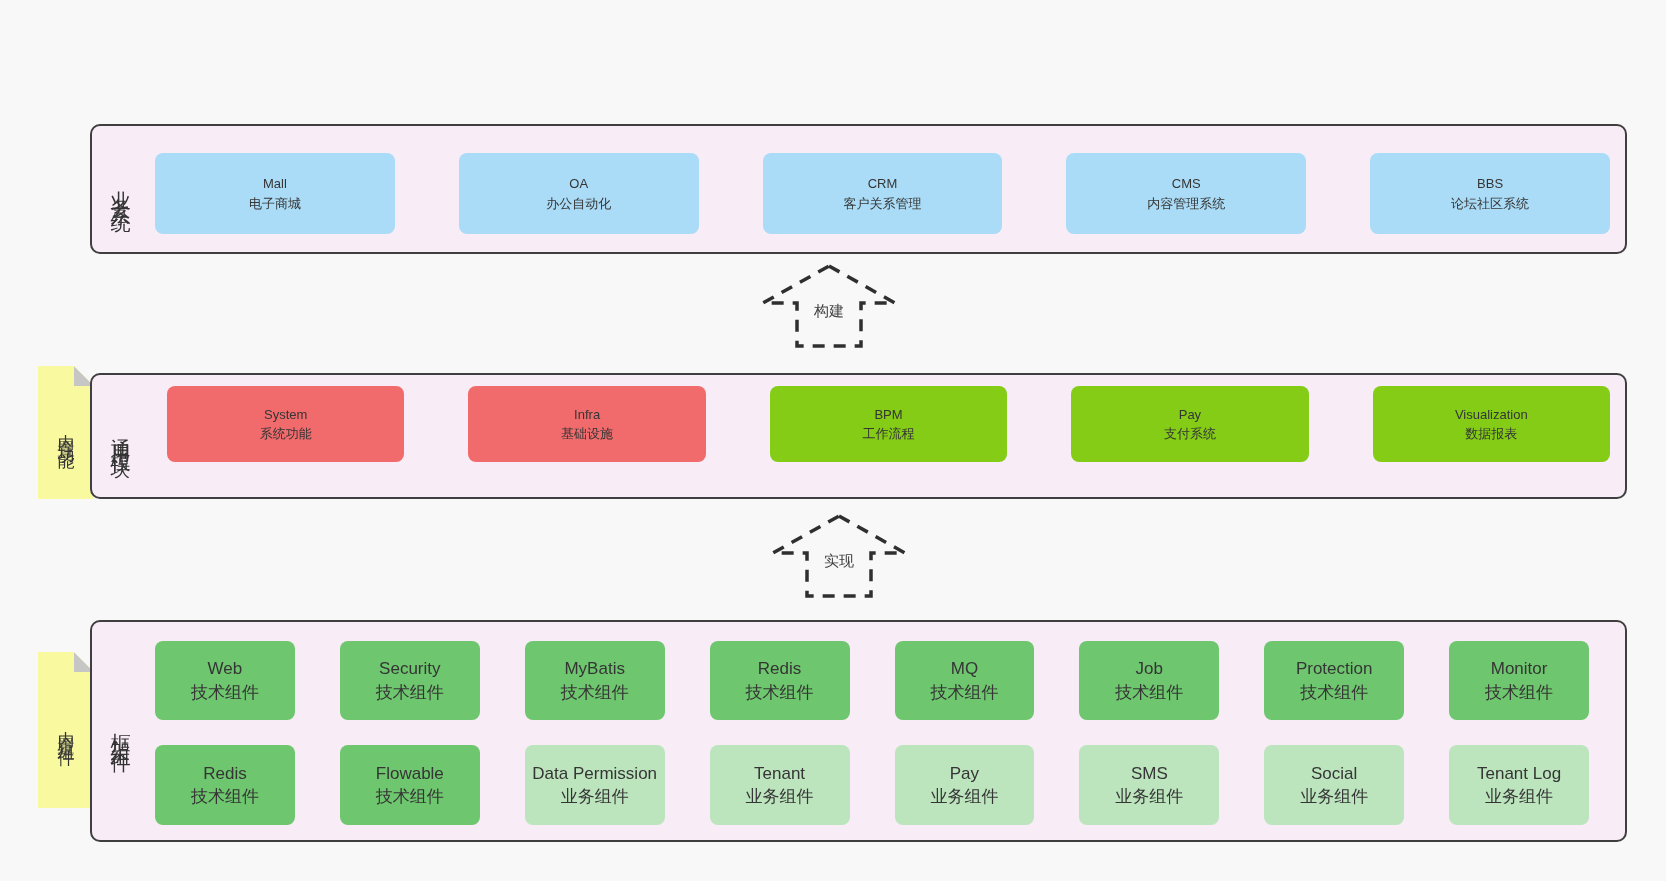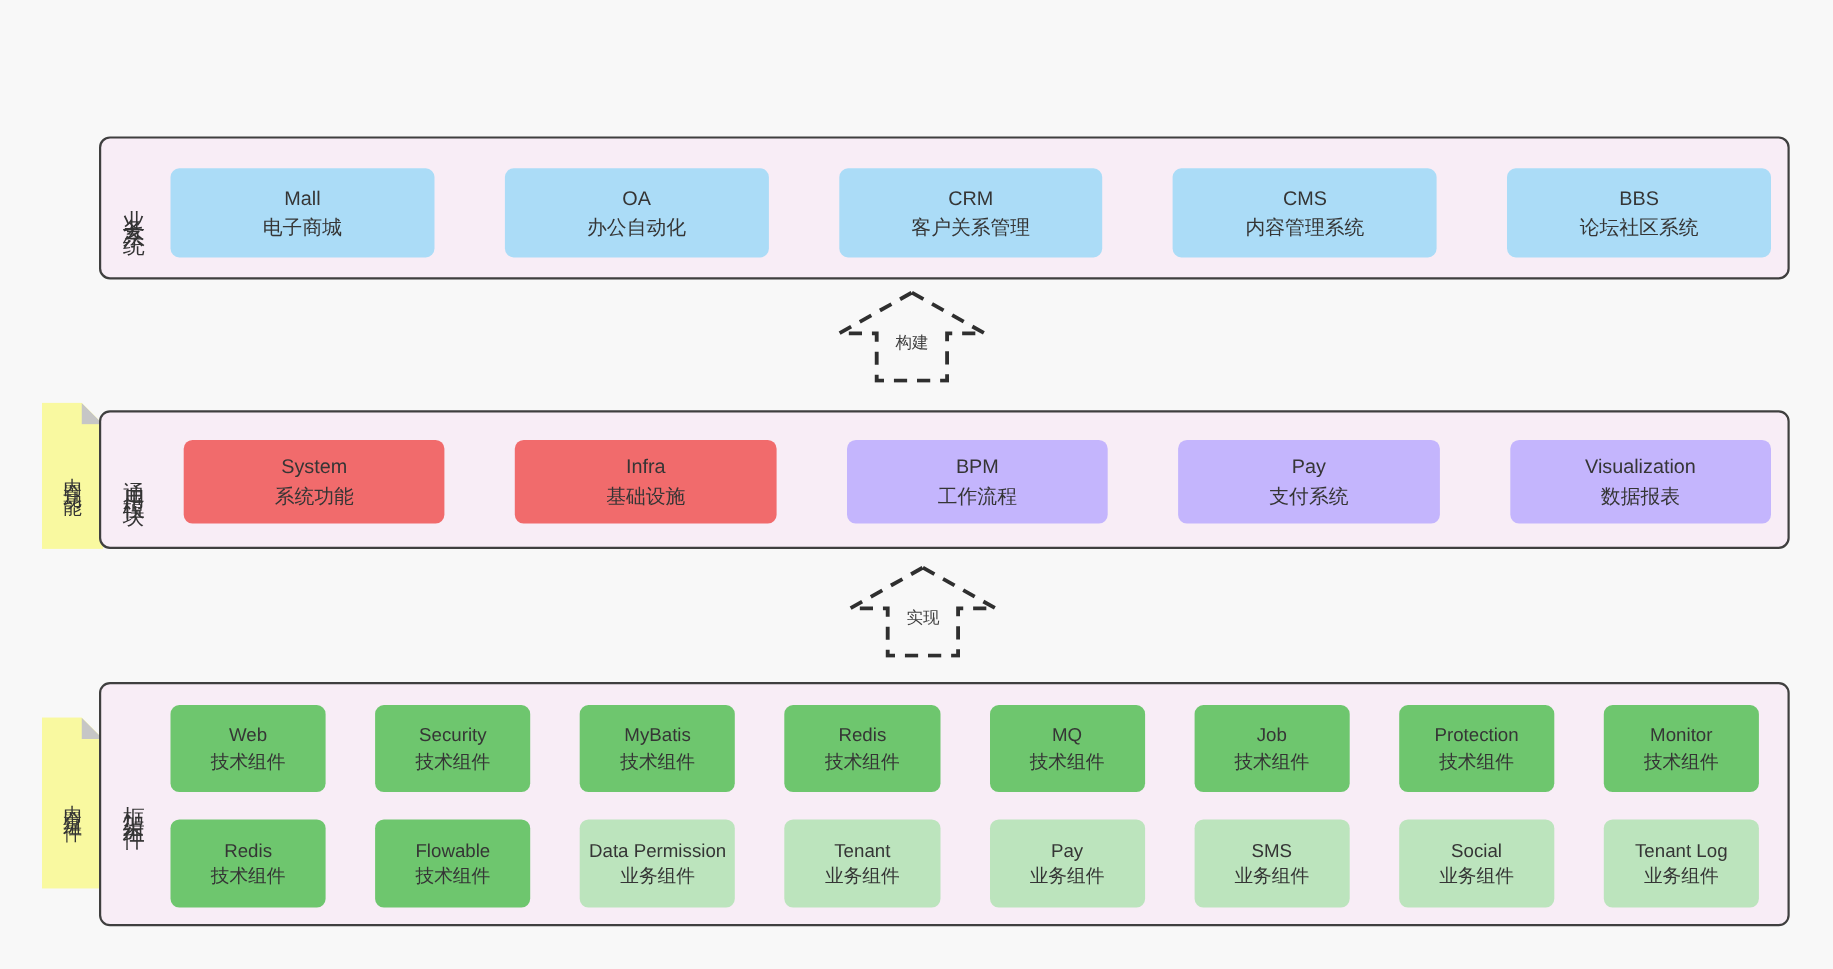--- a/index.html
+++ b/index.html
@@ -17,34 +17,34 @@
   #panel-business{top:124px;height:130px;}
   #panel-modules{top:373px;height:126px;}
   #panel-framework{top:620px;height:222px;}
   .side-label{
     position:absolute;left:16px;top:50%;transform:translateY(-50%);
     writing-mode:vertical-rl;text-orientation:upright;
     font-size:20px;letter-spacing:7px;color:#333;white-space:nowrap;
   }
   .row{position:absolute;display:flex;}
   .row6{left:63px;right:15px;gap:64px;}
-  .row8{left:63px;right:26px;gap:45px;}
+  .row8{left:63px;right:36px;gap:45px;}
   #panel-business .row6{top:27px;height:81px;}
-  #panel-modules .row6{top:25px;height:76px;padding-left:12px;}
+  #panel-modules .row6{top:11px;height:76px;padding-left:12px;}
   #panel-framework .row8.first{top:19px;height:79px;}
   #panel-framework .row8.second{top:123px;height:80px;}
   .box{
     flex:1;border-radius:8px;
     display:flex;flex-direction:column;align-items:center;justify-content:center;
-    text-align:center;font-size:18px;line-height:1.5;color:#353535;
+    text-align:center;font-size:13px;line-height:1.5;color:#353535;
   }
   .row8 .box{font-size:17px;line-height:1.38;}
   .box.blue{background:#abdcf7;}
   .box.red{background:#f16b6c;}
-  .box.pink{background:#c4b5fd;}
+  .box.pink{background:#84cc16;}
   .box.green{background:#6ec66e;}
   .box.lightgreen{background:#bce4bd;align-items:center;}
   .sticky{
     position:absolute;width:56px;background:#f9f9a0;z-index:1;
     clip-path:polygon(0 0,calc(100% - 20px) 0,100% 20px,100% 100%,0 100%);
   }
   #sticky-modules{left:38px;top:366px;height:133px;}
   #sticky-framework{left:38px;top:652px;height:156px;}
   .fold{
     position:absolute;top:0;right:0;width:20px;height:20px;background:#c6c6c6;

